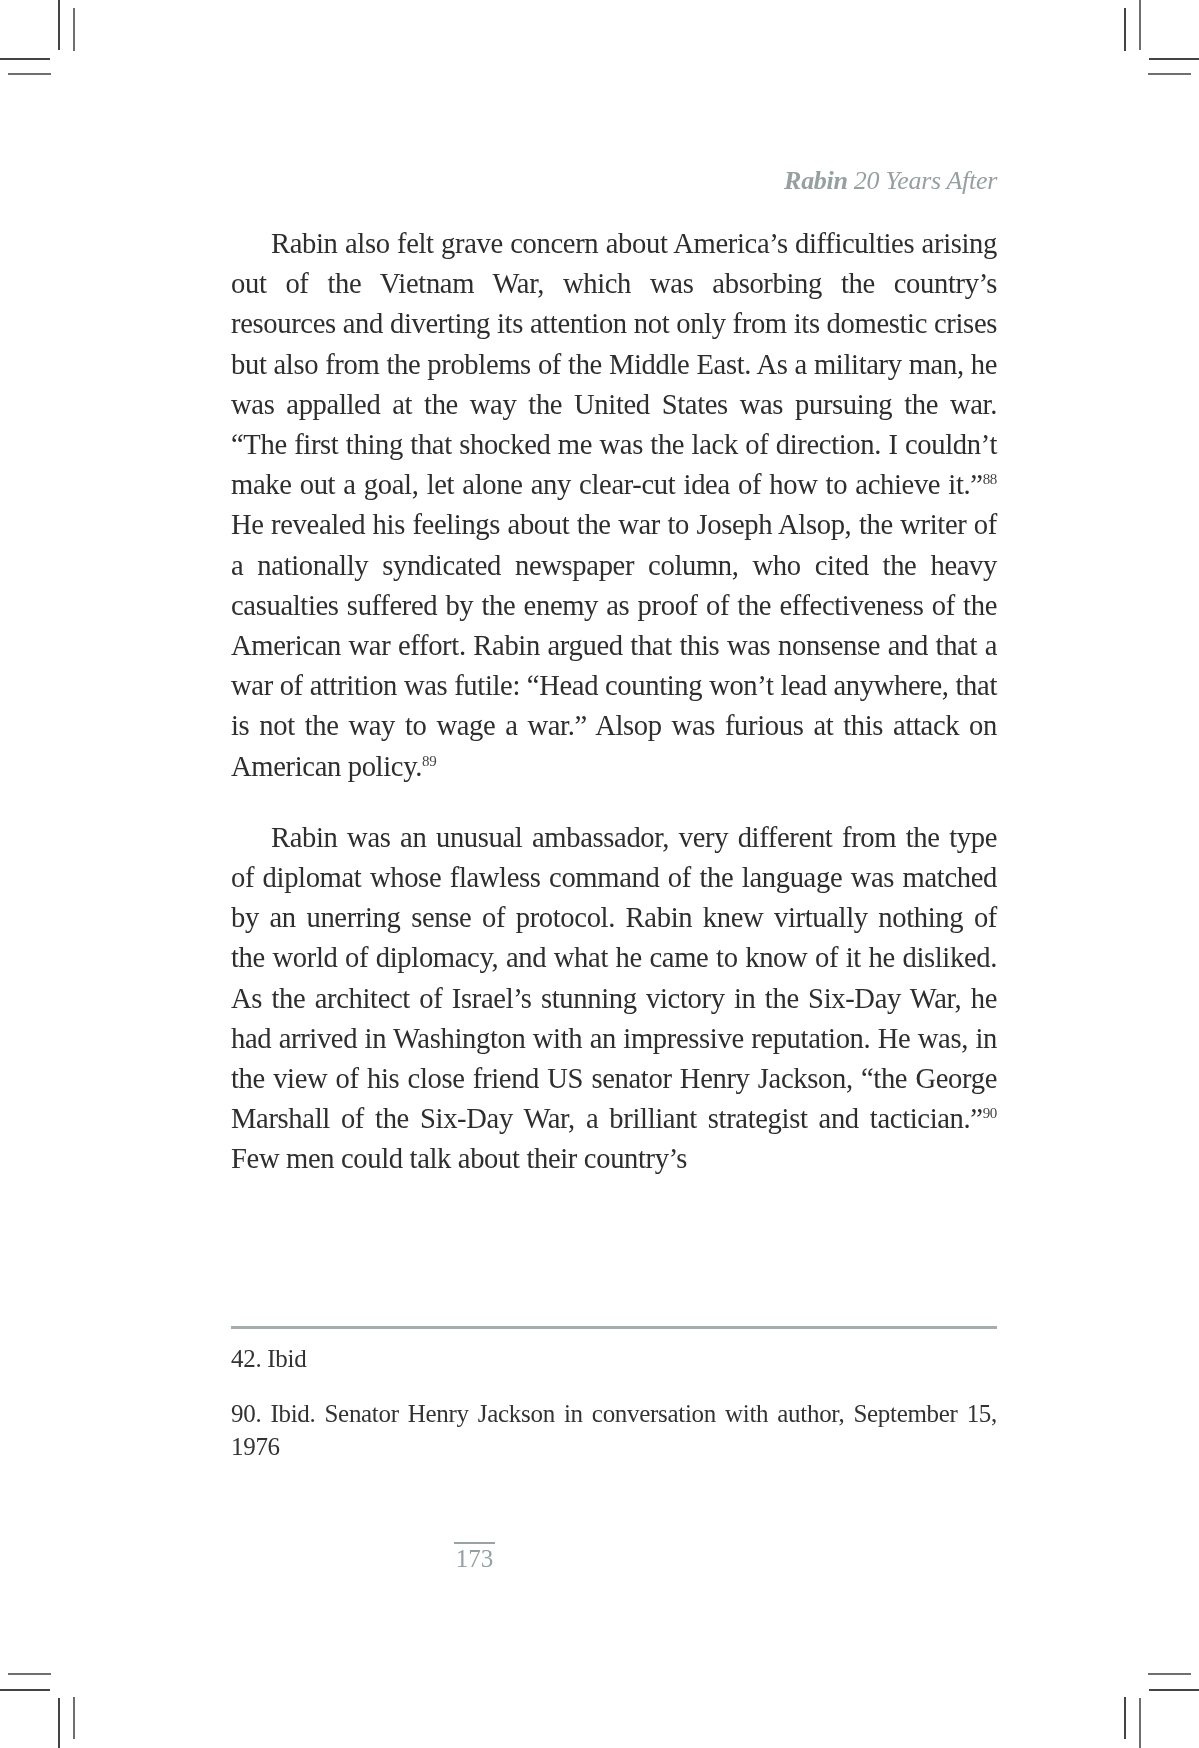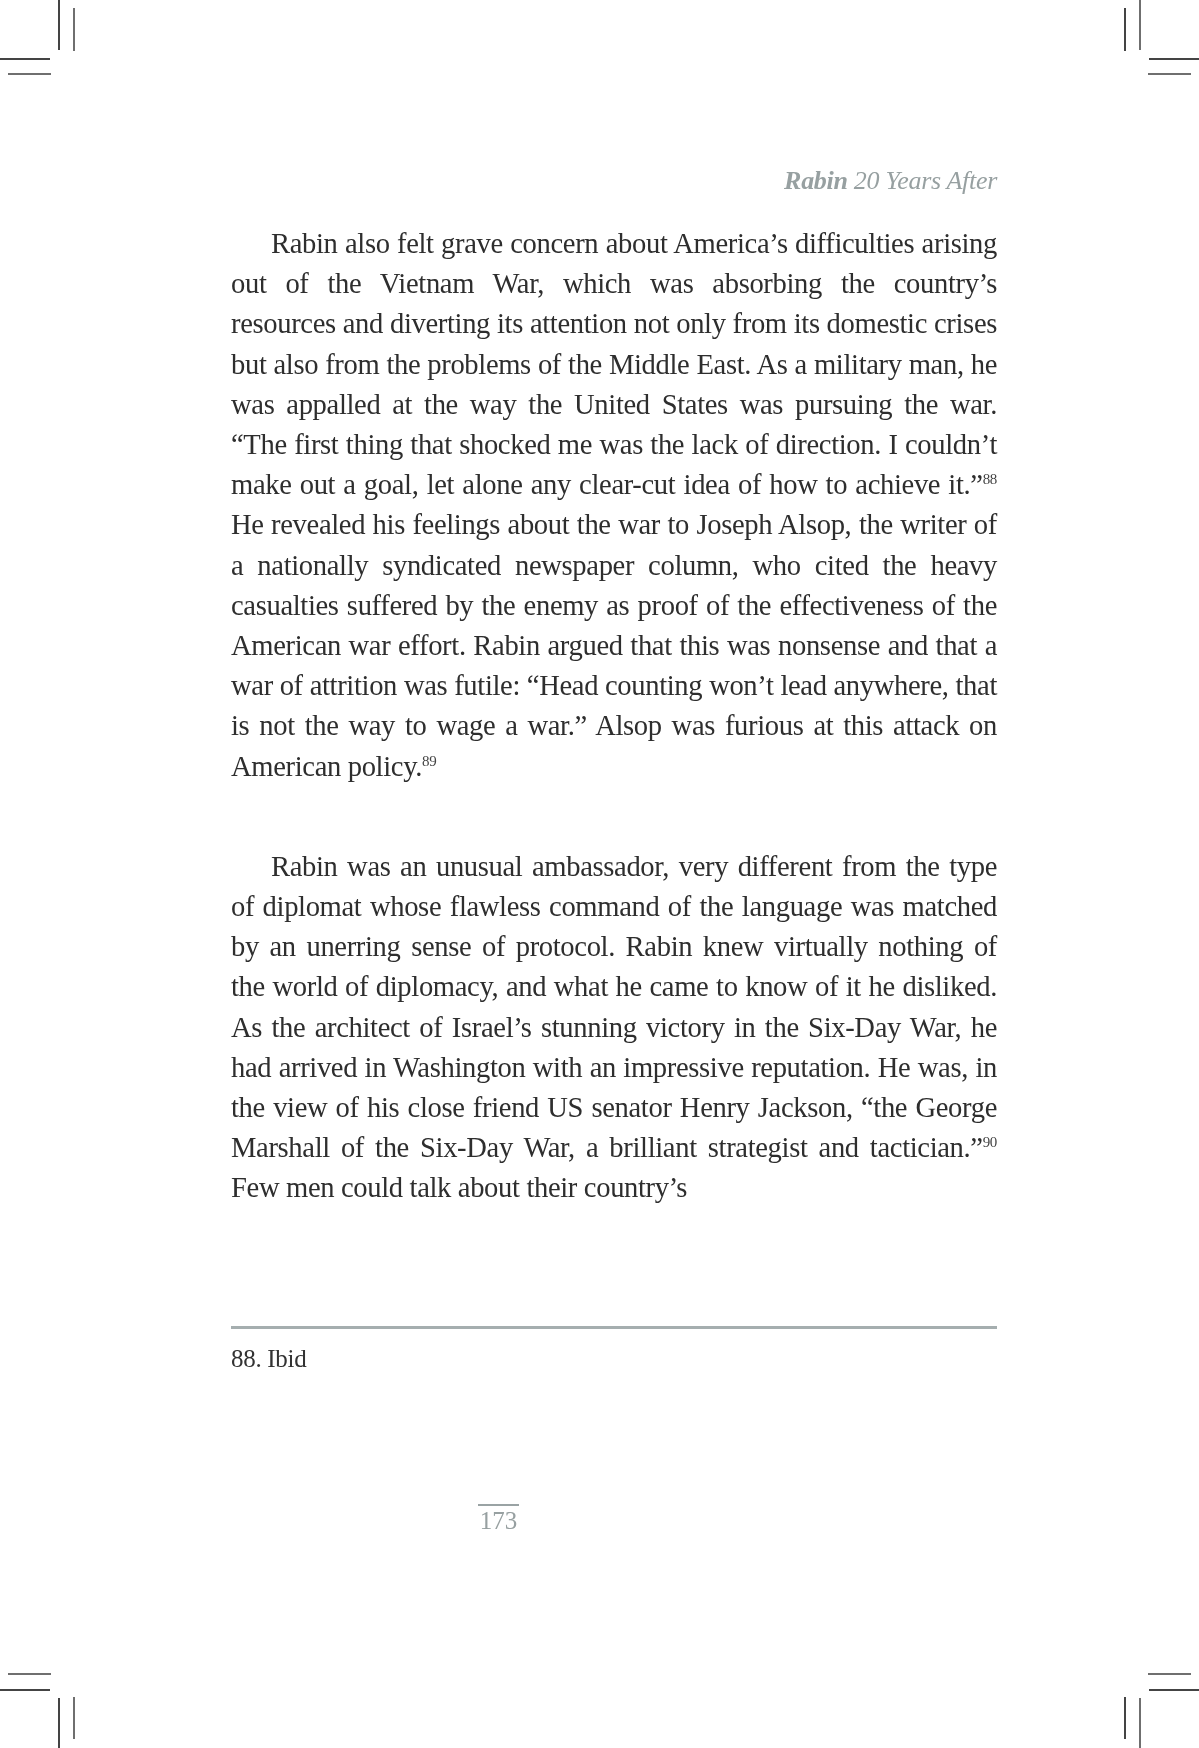--- a/index.html
+++ b/index.html
@@ -40,21 +40,21 @@
       line-height: 40.2px;
       text-align: justify;
       color: #2e2e2e;
       letter-spacing: -0.35px;
     }
     .body-text p {
       margin: 0;
       text-indent: 40px;
     }
     .body-text p + p {
-      margin-top: 60px;
+      margin-top: 31px;
     }
     sup {
       font-size: 15px;
       vertical-align: 10px;
       line-height: 0;
       color: #444;
     }
     .fn-rule {
       position: absolute;
       left: 231px;
@@ -74,23 +74,22 @@
       text-align: justify;
       letter-spacing: -0.3px;
     }
     .footnotes .fn {
       margin: 0 0 22px 0;
     }
     .page-num-wrap {
       position: absolute;
       left: 0;
       width: 949px;
-      top: 1504px;
+      top: 1542px;
       text-align: center;
-      padding-left: 24px;
     }
     .page-num {
       display: inline-block;
       border-top: 2px solid #9aa3a4;
       font-size: 25px;
       color: #97a0a1;
       padding: 0 2px;
       line-height: 30px;
     }
   </style>
@@ -122,18 +121,19 @@
 </div>
 
 <div class="body-text">
   <p><span>Rabin also felt grave concern about America’s difficulties arising out of the Vietnam War, which was absorbing the country’s resources and diverting its attention not only from its domestic crises but also from the problems of the Middle East. As a military man, he was appalled at the way the United States was pursuing the war. “The first thing that shocked me was the lack of direction. I couldn’t make out a goal, let alone any clear-cut idea of how to achieve it.”</span><sup>88</sup><span> He revealed his feelings about the war to Joseph Alsop, the writer of a nationally syndicated newspaper column, who cited the heavy casualties suffered by the enemy as proof of the effectiveness of the American war effort. Rabin argued that this was nonsense and that a war of attrition was futile: “Head counting won’t lead anywhere, that is not the way to wage a war.” Alsop was furious at this attack on American policy.</span><sup>89</sup></p>
   <p><span>Rabin was an unusual ambassador, very different from the type of diplomat whose flawless command of the language was matched by an unerring sense of protocol. Rabin knew virtually nothing of the world of diplomacy, and what he came to know of it he disliked. As the architect of Israel’s stunning victory in the Six-Day War, he had arrived in Washington with an impressive reputation. He was, in the view of his close friend US senator Henry Jackson, “the George Marshall of the Six-Day War, a brilliant strategist and tactician.”</span><sup>90</sup><span> Few men could talk about their country’s</span></p>
 </div>
 
 <div class="fn-rule"></div>
 
 <div class="footnotes">
-  <p class="fn">88. Ibid</p>
+  <p class="fn">42. Ibid</p>
+  <p class="fn">90. Ibid. Senator Henry Jackson in conversation with author, September 15, 1976</p>
 </div>
 
 <div class="page-num-wrap">
   <span class="page-num">173</span>
 </div>
 
 </body></html>

